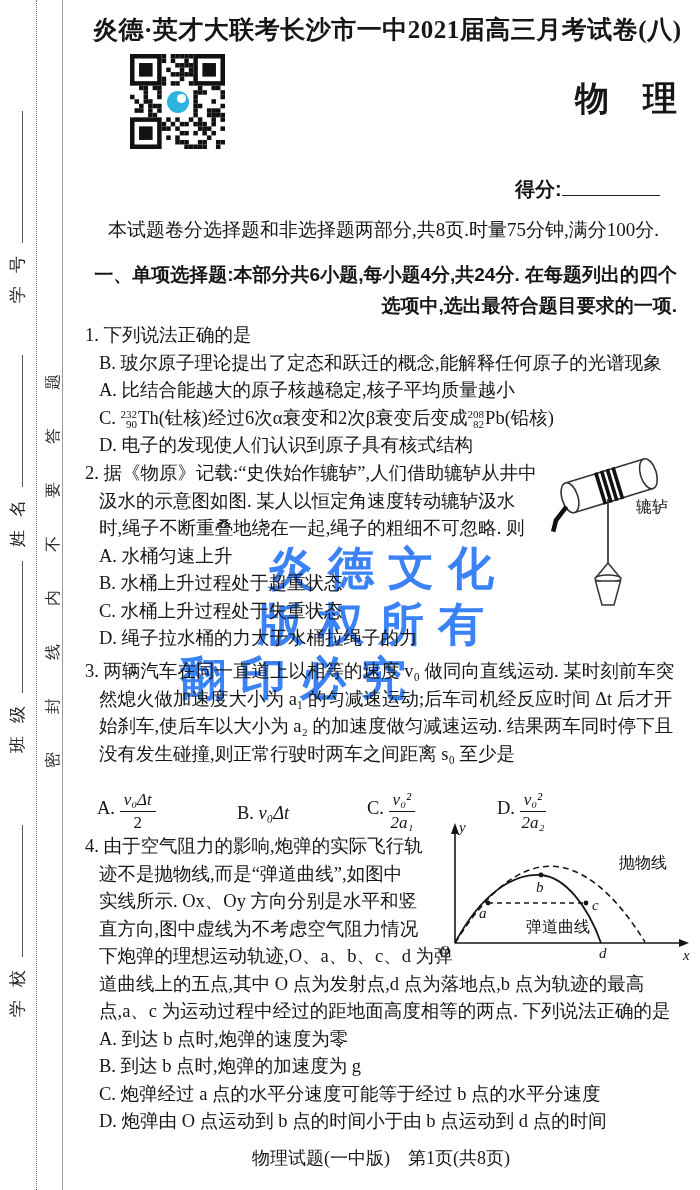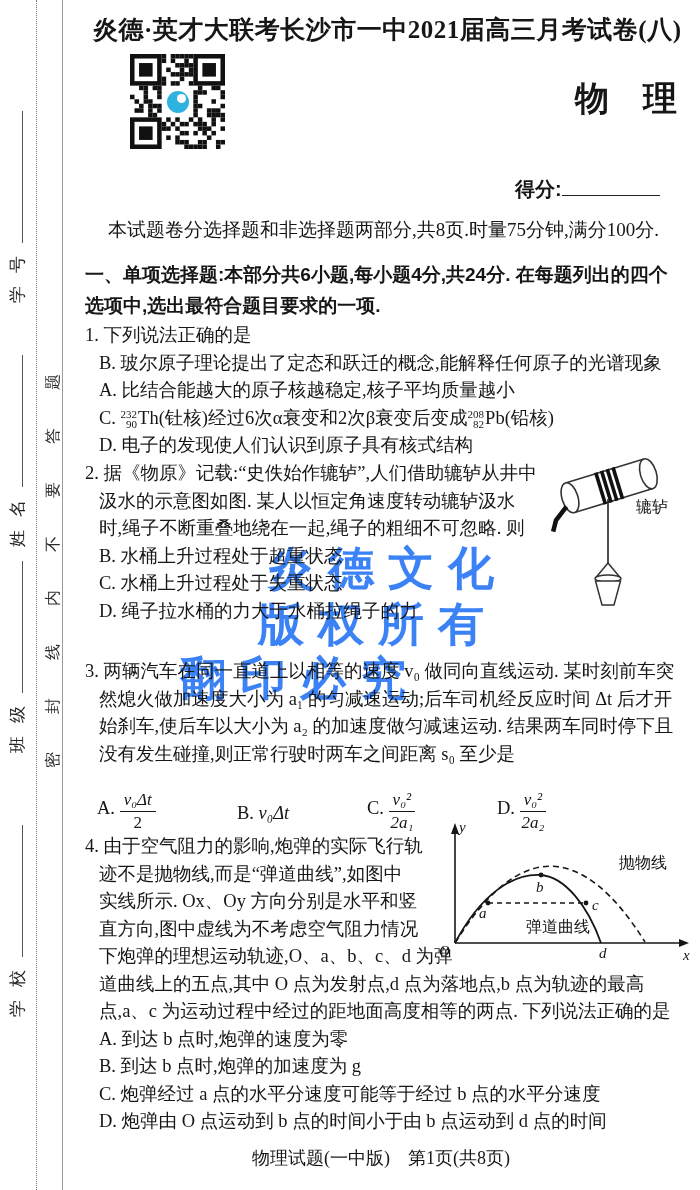--- a/index.html
+++ b/index.html
@@ -40,21 +40,21 @@
   .qr-logo .dot::after{content:"";position:absolute;right:3px;top:3px;width:9px;height:9px;border-radius:50%;background:#fff;}
   .subject-title{
     position:absolute;left:0;top:76px;width:592px;text-align:right;
     font-size:34px;font-weight:bold;white-space:nowrap;
   }
   .score-line{position:absolute;left:430px;top:175px;white-space:nowrap;
     font-family:"Liberation Sans","DejaVu Sans",sans-serif;font-weight:bold;font-size:20px;}
   .score-line .blank{display:inline-block;width:98px;border-bottom:1.5px solid #222;height:20px;}
   .intro{position:absolute;left:4px;top:217px;width:592px;font-size:19px;text-indent:1em;white-space:nowrap;}
   .sec-head{position:absolute;left:0;width:592px;font-size:19px;font-weight:bold;white-space:nowrap;
-    font-family:"Liberation Sans","DejaVu Sans",sans-serif;}
+    font-family:"Liberation Sans","DejaVu Sans",sans-serif;text-align:right;}
   .qline{font-size:18.5px;height:27.5px;line-height:27.5px;white-space:nowrap;}
   .opt{padding-left:14px;}
   .qblock{position:absolute;left:0;}
   
   .frac{display:inline-block;text-align:center;vertical-align:-14px;line-height:normal;}
   .frac .num{display:block;border-bottom:1.2px solid #161616;padding:0 4px 1px;font-size:17px;}
   .frac .den{display:block;padding-top:1px;font-size:17px;}
   .mathv{font-style:italic;}
   .nuclide{display:inline-block;}
   .ssk{display:inline-block;text-align:right;font-size:11px;line-height:10px;vertical-align:-4px;margin-right:1px;}
@@ -243,20 +243,21 @@
     <div class="qline opt">B. 玻尔原子理论提出了定态和跃迁的概念,能解释任何原子的光谱现象</div>
     <div class="qline opt">A. 比结合能越大的原子核越稳定,核子平均质量越小</div>
     <div class="qline opt"><span>C. </span><span class="nuclide"><span class="ssk"><span>232</span><span>90</span></span><span>Th</span></span><span>(钍核)经过6次α衰变和2次β衰变后变成</span><span class="nuclide"><span class="ssk"><span>208</span><span>82</span></span><span>Pb</span></span><span>(铅核)</span></div>
     <div class="qline opt">D. 电子的发现使人们认识到原子具有核式结构</div>
   </div>
 
   <div class="qblock" style="top:460px;">
     <div class="qline">2. 据《物原》记载:“史佚始作辘轳”,人们借助辘轳从井中</div>
     <div class="qline opt">汲水的示意图如图. 某人以恒定角速度转动辘轳汲水</div>
     <div class="qline opt">时,绳子不断重叠地绕在一起,绳子的粗细不可忽略. 则</div>
+    <div class="qline opt">A. 水桶匀速上升</div>
     <div class="qline opt">B. 水桶上升过程处于超重状态</div>
     <div class="qline opt">C. 水桶上升过程处于失重状态</div>
     <div class="qline opt">D. 绳子拉水桶的力大于水桶拉绳子的力</div>
   </div>
 
   <div class="windlass">
     <svg width="145" height="185" viewBox="0 0 145 185">
       <g transform="rotate(-17 60 30)" stroke="#333" fill="#ffffff">
         <line x1="18" y1="15" x2="100" y2="15" stroke-width="1.6"></line>
         <line x1="18" y1="46" x2="100" y2="46" stroke-width="1.6"></line>

